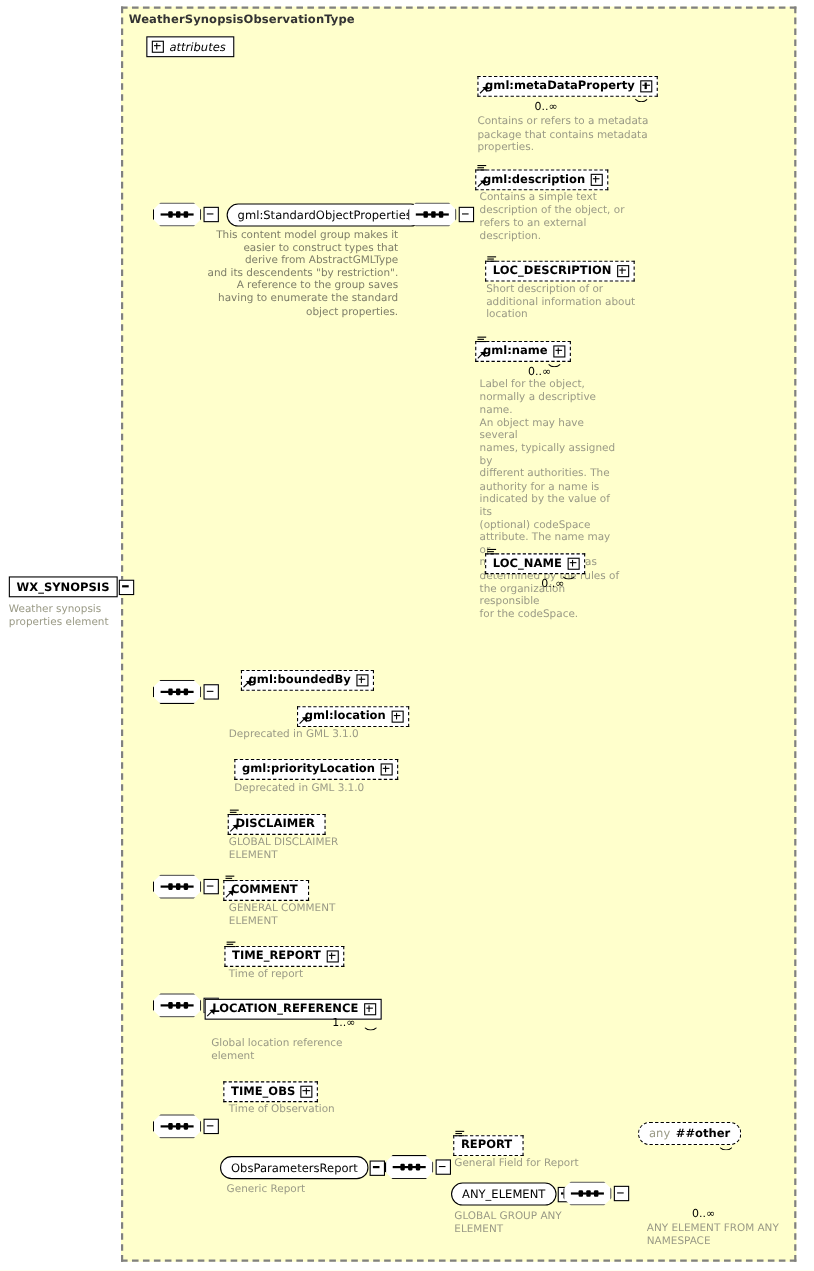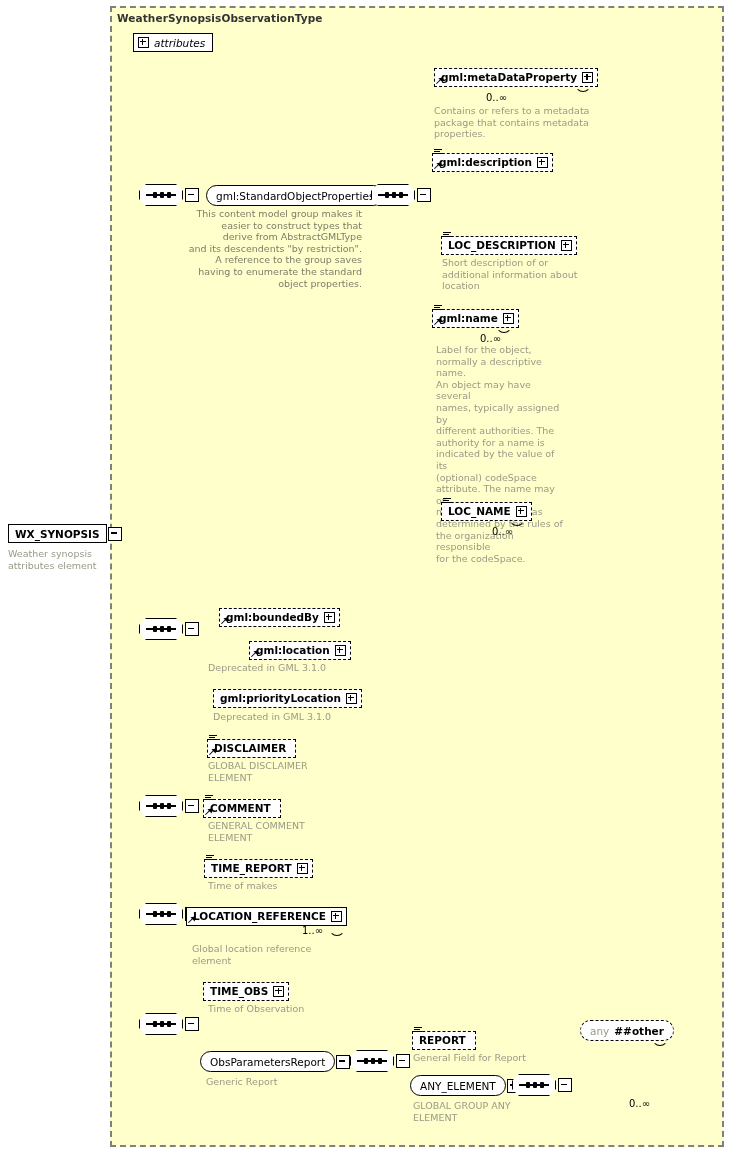--- a/index.html
+++ b/index.html
@@ -243,21 +243,21 @@
 
   <div class="type-container"></div>
   <div class="type-title">WeatherSynopsisObservationType</div>
 
   <div class="rootbox">
     <span class="lbl">WX_SYNOPSIS</span>
     <span class="minus-tag"></span>
     <span class="shadow"></span>
   </div>
   <div class="anno" style="left:8px;top:548px;width:120px;">Weather synopsis
-attributes element</div>
+properties element</div>
 
   <div class="attrbox">
     <span class="plus"></span>
     <span>attributes</span>
   </div>
 
   <div class="seq" style="left:139px;top:184px;">
     <span class="octsh"></span>
       <span class="oct"></span>
     <span class="bar"></span>
@@ -320,20 +320,24 @@
             <i></i>
             <i></i>
             <i></i>
           </span>
         <span class="ref-arrow"></span>
         <span class="lbl">gml:description</span>
         <span class="plus"></span>
       </span>
     </span>
   </div>
+  <div class="anno" style="left:436px;top:174px;width:155px;">Contains a simple text
+description of the object, or
+refers to an external
+description.</div>
 
   <div class="node" style="left:441px;top:234px;">
     <span class="wrap">
       <span class="shadow"></span>
       <span class="nbox dashed">
         <span class="stack-ic">
             <i></i>
             <i></i>
             <i></i>
           </span>
@@ -410,21 +414,21 @@
     <span class="wrap">
       <span class="shadow"></span>
       <span class="nbox dashed">
         <span class="ref-arrow"></span>
         <span class="lbl">gml:boundedBy</span>
         <span class="plus"></span>
       </span>
     </span>
   </div>
 
-  <div class="node" style="left:205px;top:639px;padding-left:44px;">
+  <div class="node" style="left:226px;top:639px;padding-left:44px;">
     <span class="wrap">
       <span class="shadow"></span>
       <span class="nbox dashed">
         <span class="ref-arrow"></span>
         <span class="lbl">gml:location</span>
         <span class="plus"></span>
       </span>
     </span>
   </div>
   <div class="anno" style="left:208px;top:662px;width:170px;">Deprecated in GML 3.1.0</div>
@@ -493,21 +497,21 @@
         <span class="stack-ic">
             <i></i>
             <i></i>
             <i></i>
           </span>
         <span class="lbl">TIME_REPORT</span>
         <span class="plus"></span>
       </span>
     </span>
   </div>
-  <div class="anno" style="left:208px;top:880px;width:160px;">Time of makes</div>
+  <div class="anno" style="left:208px;top:880px;width:160px;">Time of report</div>
 
   <div class="seq" style="left:139px;top:903px;">
     <span class="octsh"></span>
       <span class="oct"></span>
     <span class="bar"></span>
       <span class="dots">
         <b></b>
         <b></b>
         <b></b>
       </span>
@@ -612,14 +616,16 @@
 
   <div class="grp" style="left:580px;top:1020px;">
     <span class="grpsh"></span>
     <div class="grpbox dash">
       <span style="color:#9a9a86;font-weight:normal;margin-right:5px;">any</span>
       <span style="font-weight:bold;">##other</span>
       <span class="notch" style="bottom:-6px;right:7px;"></span>
     </div>
   </div>
   <div class="occ" style="left:629px;top:1098px;">0..∞</div>
+  <div class="anno" style="left:588px;top:1111px;width:150px;">ANY ELEMENT FROM ANY
+NAMESPACE</div>
 
 </div>
 
 </body></html>

